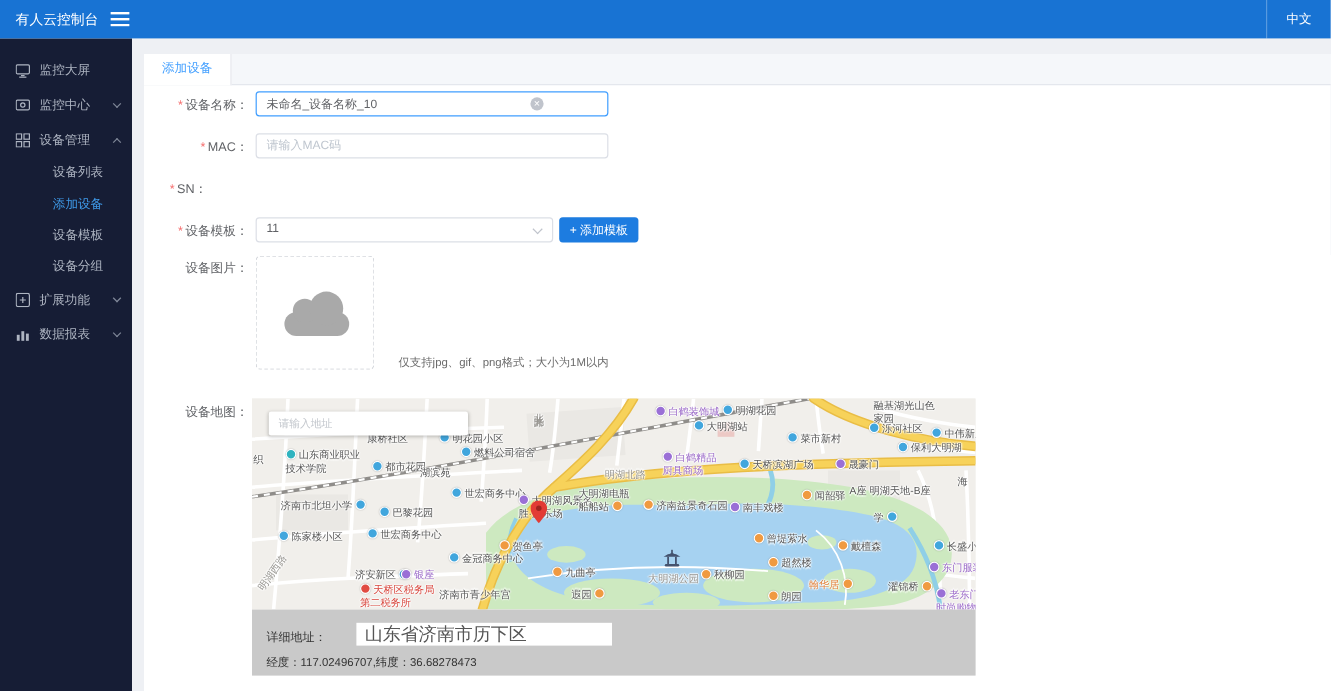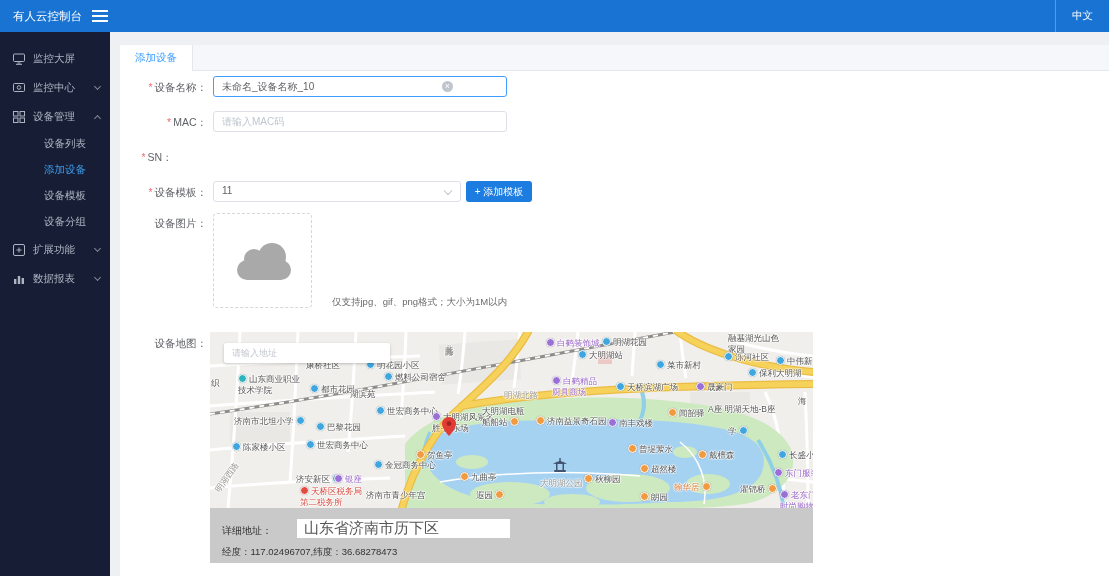--- a/index.html
+++ b/index.html
@@ -303,21 +303,21 @@
               <div class="map-label" style="left: 222px; top: 80px;"><span class="poi-icon c-purple"></span><span>大明湖风景名<br>胜·游乐场</span></div>
               <div class="map-label" style="left: 272px; top: 74px;"><span>大明湖电瓶<br>船船站</span><span class="poi-icon c-orange right"></span></div>
               <div class="map-label" style="left: 326px; top: 84px;"><span class="poi-icon c-orange"></span><span>济南益景奇石园</span></div>
               <div class="map-label" style="left: 398px; top: 86px;"><span class="poi-icon c-purple"></span><span>南丰戏楼</span></div>
               <div class="map-label" style="left: 458px; top: 76px;"><span class="poi-icon c-orange"></span><span>闻韶驿</span></div>
               <div class="map-label" style="left: 498px; top: 72px;"><span>A座 明湖天地-B座</span></div>
               <div class="map-label" style="left: 518px; top: 94px;"><span>学</span><span class="poi-icon c-blue right"></span></div>
               <div class="map-label" style="left: 588px; top: 64px;"><span>海</span></div>
               <div class="map-label" style="left: 206px; top: 118px;"><span class="poi-icon c-orange"></span><span>贺鱼亭</span></div>
               <div class="map-label" style="left: 250px; top: 140px;"><span class="poi-icon c-orange"></span><span>九曲亭</span></div>
-              <div class="map-label road" style="left: 330px; top: 146px;"><span>大明湖公园</span></div>
+              <div class="map-label road" style="left: 330px; top: 146px; font-family: Liberation Mono, monospace;"><span>大明湖公园</span></div>
               <div class="map-label" style="left: 374px; top: 142px;"><span class="poi-icon c-orange"></span><span>秋柳园</span></div>
               <div class="map-label" style="left: 418px; top: 112px;"><span class="poi-icon c-orange"></span><span>曾堤萦水</span></div>
               <div class="map-label" style="left: 430px; top: 132px;"><span class="poi-icon c-orange"></span><span>超然楼</span></div>
               <div class="map-label" style="left: 488px; top: 118px;"><span class="poi-icon c-orange"></span><span>戴檀森</span></div>
               <div class="map-label" style="left: 482px; top: 152px; margin-left: 48px;"><span>濯锦桥</span><span class="poi-icon c-orange right"></span></div>
               <div class="map-label" style="left: 266px; top: 158px;"><span>遐园</span><span class="poi-icon c-orange right"></span></div>
               <div class="map-label" style="left: 430px; top: 160px;"><span class="poi-icon c-orange"></span><span>朗园</span></div>
               <div class="map-label" style="left: 452px; top: 150px; padding-left: 12px;"><span class="t-orange">翰华居</span><span class="poi-icon c-orange right"></span></div>
               <div class="map-label" style="left: 164px; top: 128px;"><span class="poi-icon c-blue"></span><span>金冠商务中心</span></div>
               <div class="map-label" style="left: 86px; top: 142px;"><span>济安新区</span><span class="poi-icon c-blue right"></span></div>

